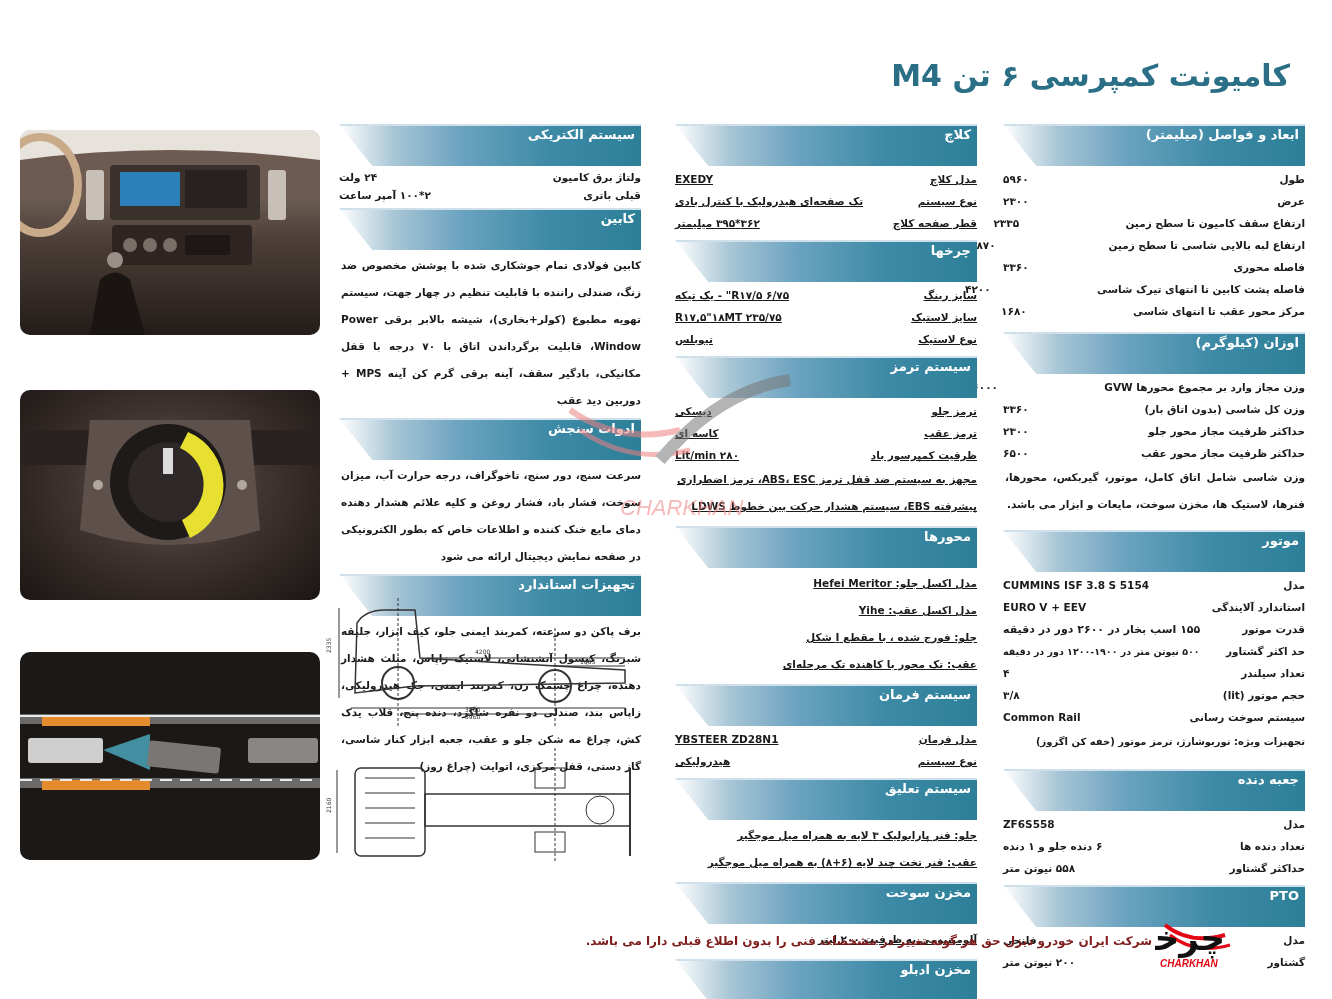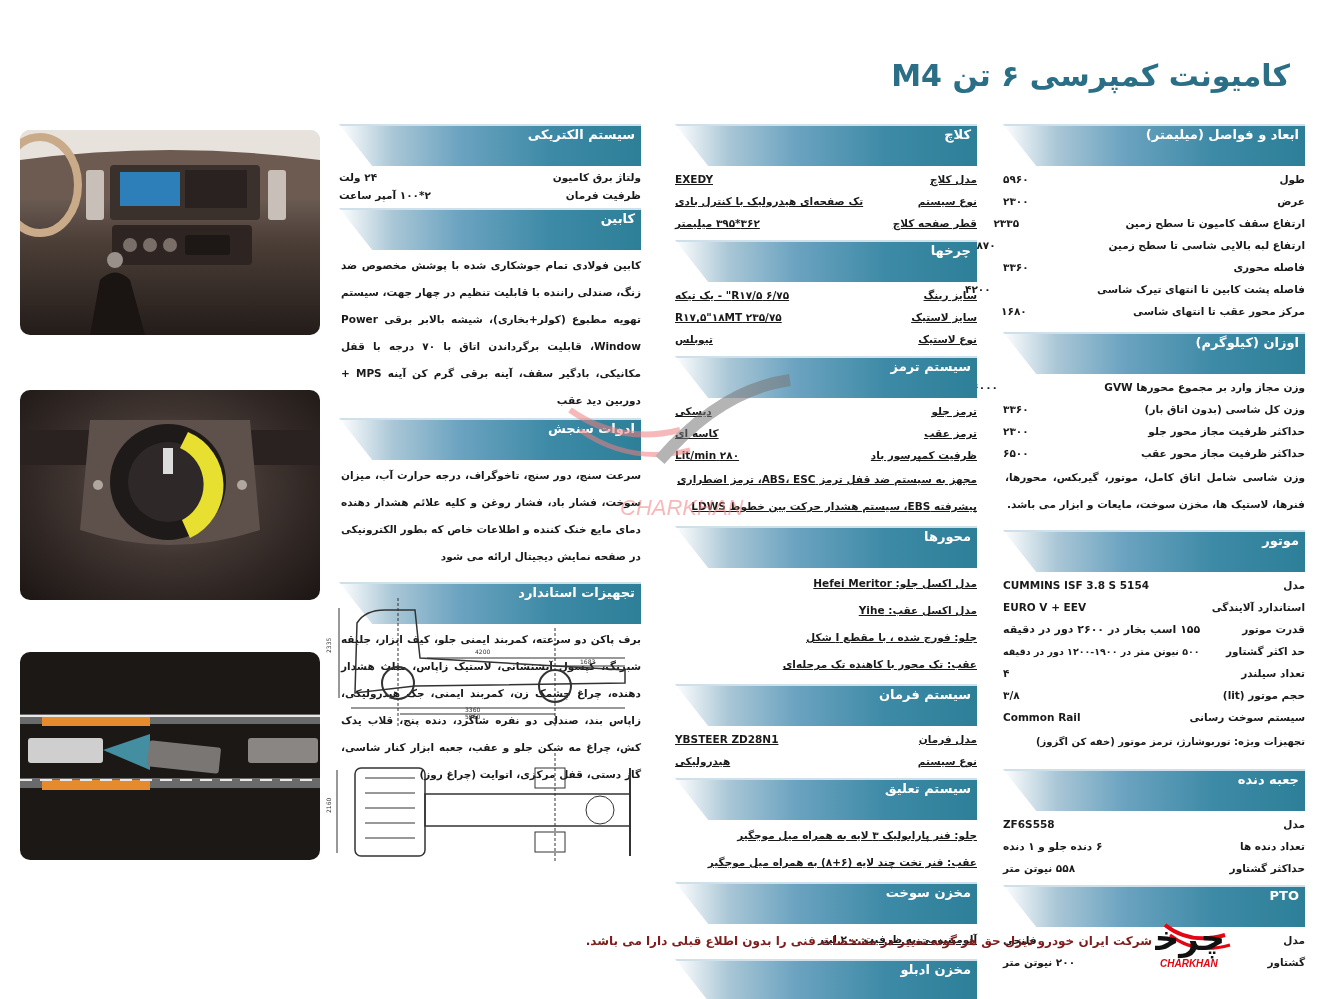--- a/index.html
+++ b/index.html
@@ -288,37 +288,37 @@
 <div class="col col-3">
   <div class="sec">
     <div class="sec-head">
         <span>سیستم الکتریکی</span>
       </div>
     <div class="row" style="height:18px">
         <span class="lbl">ولتاژ برق کامیون</span>
         <span class="val">۲۴ ولت</span>
       </div>
     <div class="row" style="height:18px">
-        <span class="lbl">ظرفیت فرمان</span>
+        <span class="lbl">قبلی باتری</span>
         <span class="val">۲*۱۰۰ آمپر ساعت</span>
       </div>
   </div>
   <div class="sec" style="margin-top:4px">
     <div class="sec-head">
         <span>کابین</span>
       </div>
     <div class="para">کابین فولادی تمام جوشکاری شده با پوشش مخصوص ضد زنگ، صندلی راننده با قابلیت تنظیم در چهار جهت، سیستم تهویه مطبوع (کولر+بخاری)، شیشه بالابر برقی Power Window، قابلیت برگرداندن اتاق با ۷۰ درجه با قفل مکانیکی، بادگیر سقف، آینه برقی گرم کن آینه MPS + دوربین دید عقب</div>
   </div>
   <div class="sec" style="margin-top:4px">
     <div class="sec-head">
         <span>ادوات سنجش</span>
       </div>
     <div class="para">سرعت سنج، دور سنج، تاخوگراف، درجه حرارت آب، میزان سوخت، فشار باد، فشار روغن و کلیه علائم هشدار دهنده دمای مایع خنک کننده و اطلاعات خاص که بطور الکترونیکی در صفحه نمایش دیجیتال ارائه می شود</div>
   </div>
-  <div class="sec" style="margin-top:12px">
+  <div class="sec" style="margin-top:4px">
     <div class="sec-head">
         <span>تجهیزات استاندارد</span>
       </div>
     <div class="para">برف پاکن دو سرعته، کمربند ایمنی جلو، کیف ابزار، جلیقه شبرنگ، کپسول آتشنشانی، لاستیک زاپاس، مثلث هشدار دهنده، چراغ چشمک زن، کمربند ایمنی، جک هیدرولیکی، زاپاس بند، صندلی دو نفره شاگرد، دنده پنج، قلاب یدک کش، چراغ مه شکن جلو و عقب، جعبه ابزار کنار شاسی، گاز دستی، قفل مرکزی، اتوایت (چراغ روز)</div>
   </div>
 </div>
 
 <div class="photo photo-dash">
   <svg width="300" height="205" viewBox="0 0 300 205">
     <rect x="0" y="0" width="300" height="30" fill="#e8e2dc"></rect>

